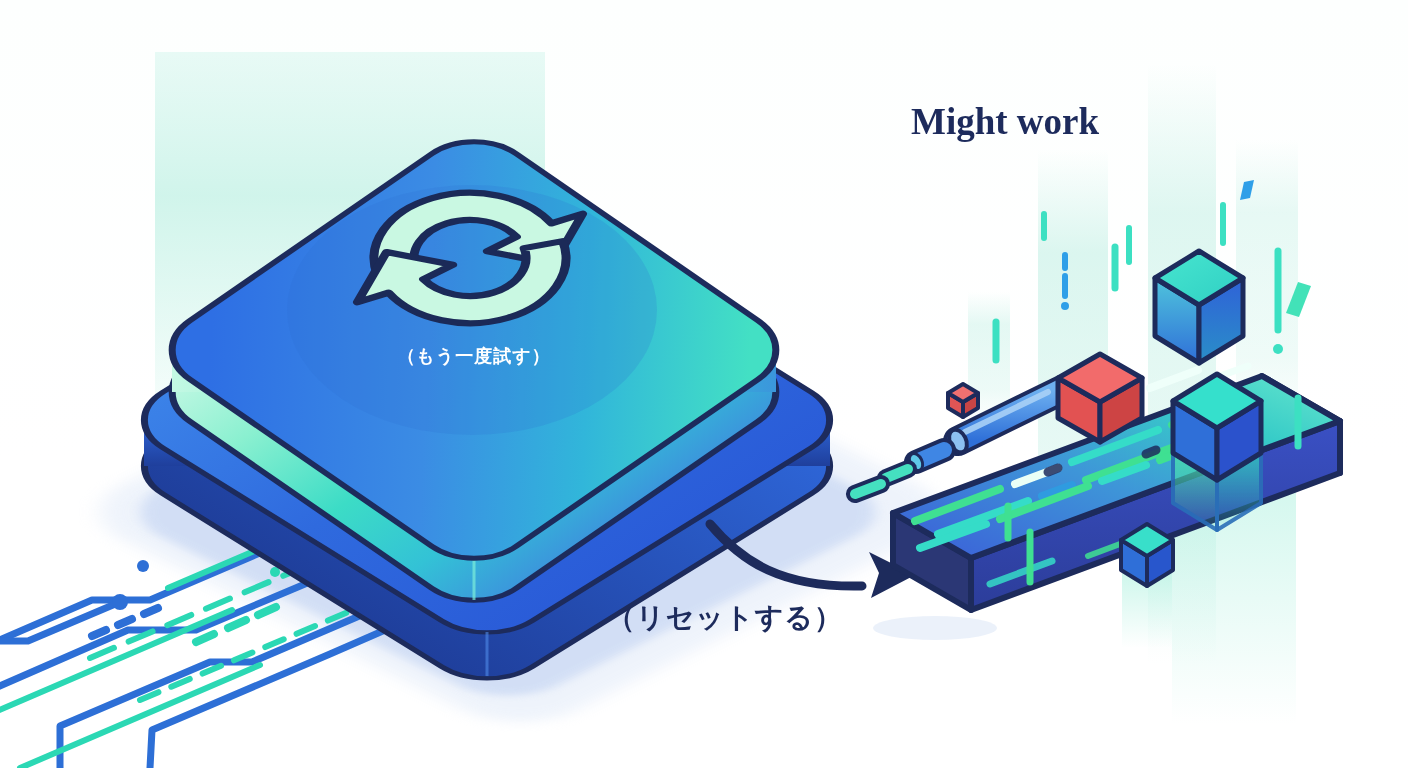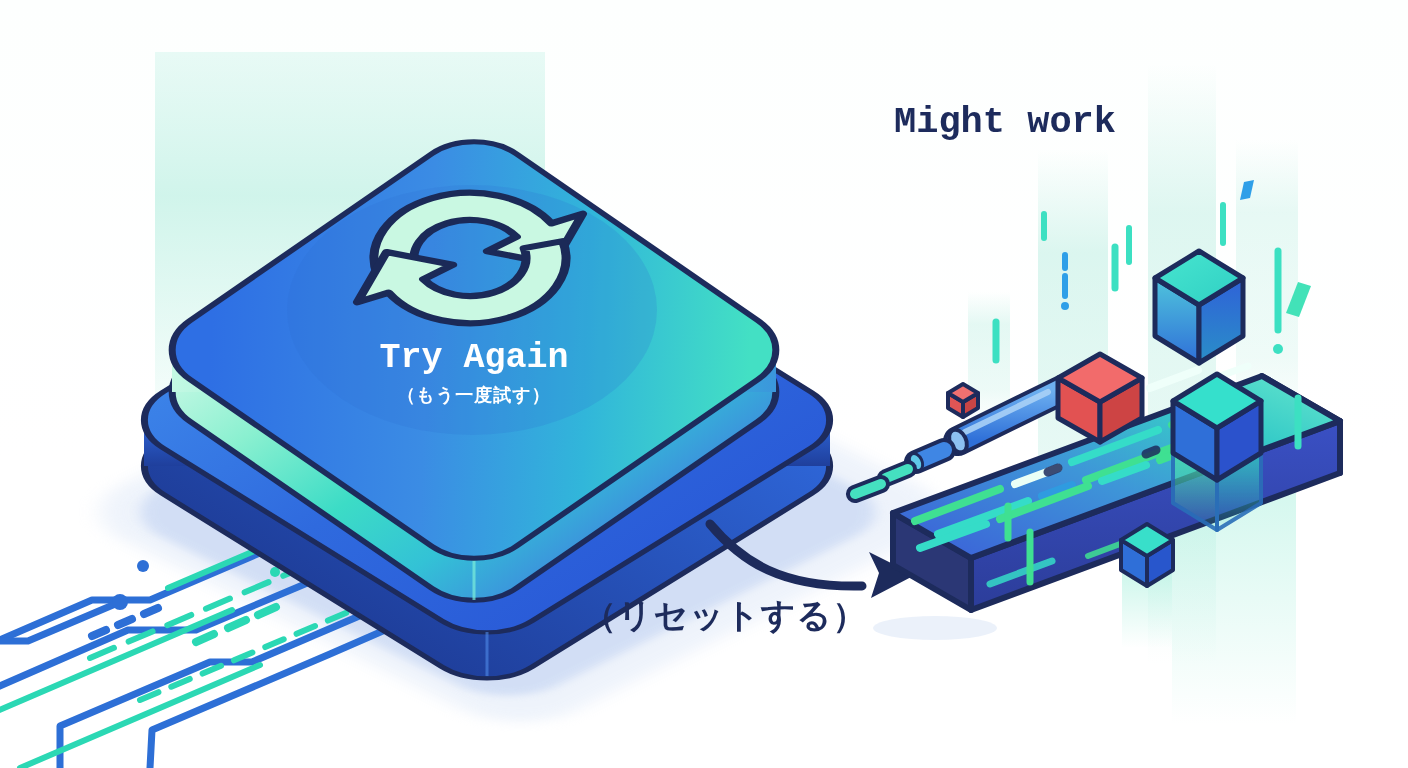--- a/index.html
+++ b/index.html
@@ -1,33 +1,33 @@
 <!DOCTYPE html>
 <html style="--navy: #1d2b5c; --blue: #2f6fe0; --teal: #35d8c4; --mint: #bdf7e0; --red: #e85c5c; --glow: #d2f5ea; --shadow: #ccdaf4; --circuit_blue: #2d6fd6; --circuit_teal: #2bd8b4; --dash_green: #3fe092; --white_text: #ffffff;"><head>
 <meta charset="utf-8">
 <style>
   html,body{margin:0;padding:0;background:#ffffff;}
   .stage{
     position:relative;width:1408px;height:768px;overflow:hidden;
     background:linear-gradient(180deg,#fdfffe 0%,#ffffff 60%);
-    font-family:Liberation Mono, monospace;
+    font-family:Liberation Serif, serif;
   }
   .stage svg{position:absolute;left:0;top:0;}
   .label{position:absolute;text-align:center;font-weight:700;color:var(--navy,#1d2b5c);}
   .label .en{display:block;}
   .label .ja{display:block;letter-spacing:1px;}
   .outcome-label{left:800px;top:100px;width:410px;}
   .outcome-label .en{font-size:37px;line-height:44px;}
   .outcome-label .ja{font-size:32px;line-height:46px;}
   .button-label{left:294px;top:338px;width:360px;color:#ffffff;}
   .button-label .en{font-size:35px;line-height:40px;}
   .button-label .ja{font-size:18px;line-height:36px;}
   .action-label{left:535px;top:596px;width:380px;}
   .action-label .en{font-size:39px;line-height:46px;}
-  .action-label .ja{font-size:34px;line-height:44px;text-align:center;}
+  .action-label .ja{font-size:28px;line-height:44px;text-align:center;}
 </style>
 </head>
 <body>
 
 <div class="stage">
 
 <svg width="1408" height="768" viewBox="0 0 1408 768">
   <defs>
     <linearGradient id="gGlow" x1="0" y1="0" x2="0" y2="1">
       <stop offset="0%" stop-color="#d6f6ee" stop-opacity="0.55"></stop>
@@ -264,21 +264,20 @@
       <path d="M 1240 200 L 1244 182 L 1254 180 L 1250 198 Z" fill="#2f9fe8" stroke="none"></path>
     </g>
   </g>
 </svg>
 
 <div class="label outcome-label">
   <span class="en">Might work</span>
 </div>
 
 <div class="label button-label">
-  <span class="en">Try Again</span>
   <span class="ja">（もう一度試す）</span>
 </div>
 
 <div class="label action-label">
   <span class="ja">（リセットする）</span>
 </div>
 
 </div>
 
 </body></html>

